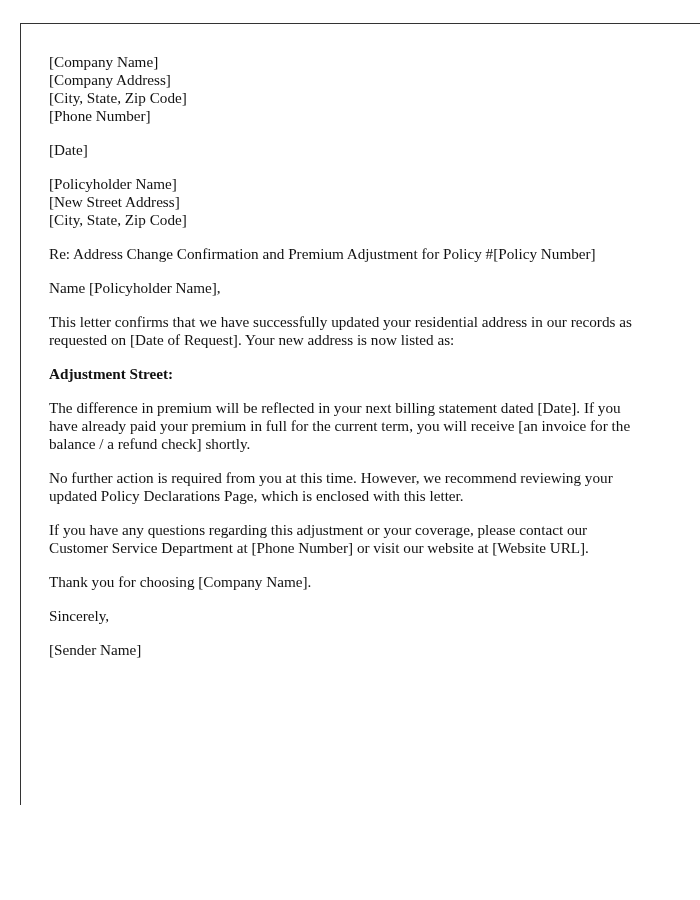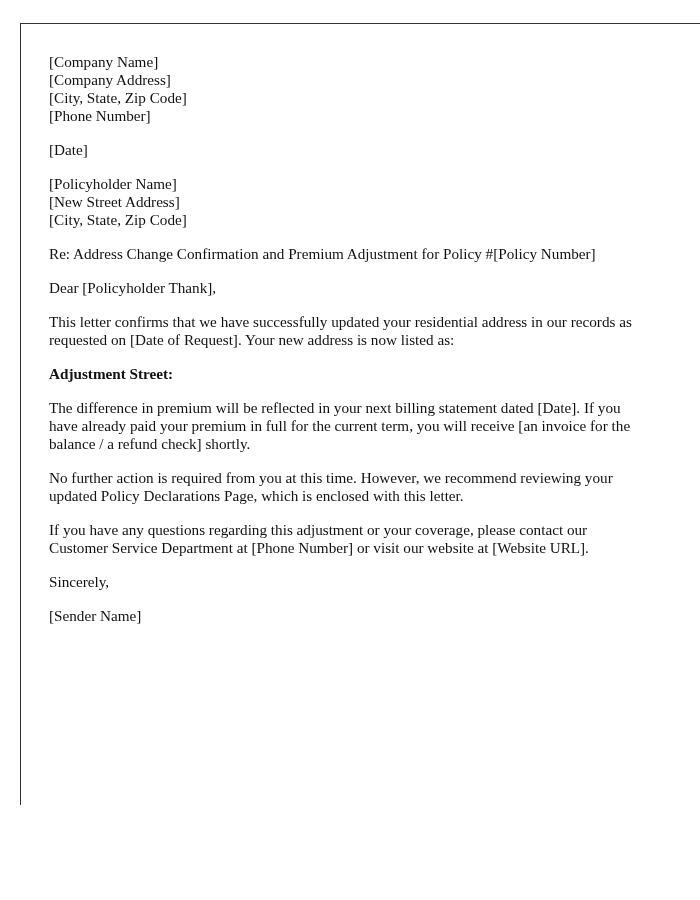--- a/index.html
+++ b/index.html
@@ -41,22 +41,23 @@
       <span>[City, State, Zip Code]</span>
       <span>[Phone Number]</span>
     </p>
     <p>[Date]</p>
     <p class="lines">
       <span>[Policyholder Name]</span>
       <span>[New Street Address]</span>
       <span>[City, State, Zip Code]</span>
     </p>
     <p>Re: Address Change Confirmation and Premium Adjustment for Policy #[Policy Number]</p>
-    <p>Dear [Policyholder Thank],</p>
+    <p>Name [Policyholder Name],</p>
     <p>This letter confirms that we have successfully updated your residential address in our records as requested on [Date of Request]. Your new address is now listed as:</p>
     <p class="bold">Adjustment Street:</p>
     <p>The difference in premium will be reflected in your next billing statement dated [Date]. If you have already paid your premium in full for the current term, you will receive [an invoice for the balance / a refund check] shortly.</p>
     <p>No further action is required from you at this time. However, we recommend reviewing your updated Policy Declarations Page, which is enclosed with this letter.</p>
     <p>If you have any questions regarding this adjustment or your coverage, please contact our Customer Service Department at [Phone Number] or visit our website at [Website URL].</p>
+    <p>Thank you for choosing [Company Name].</p>
     <p>Sincerely,</p>
     <p>[Sender Name]</p>
   </div>
 </div>
 
 </body></html>

